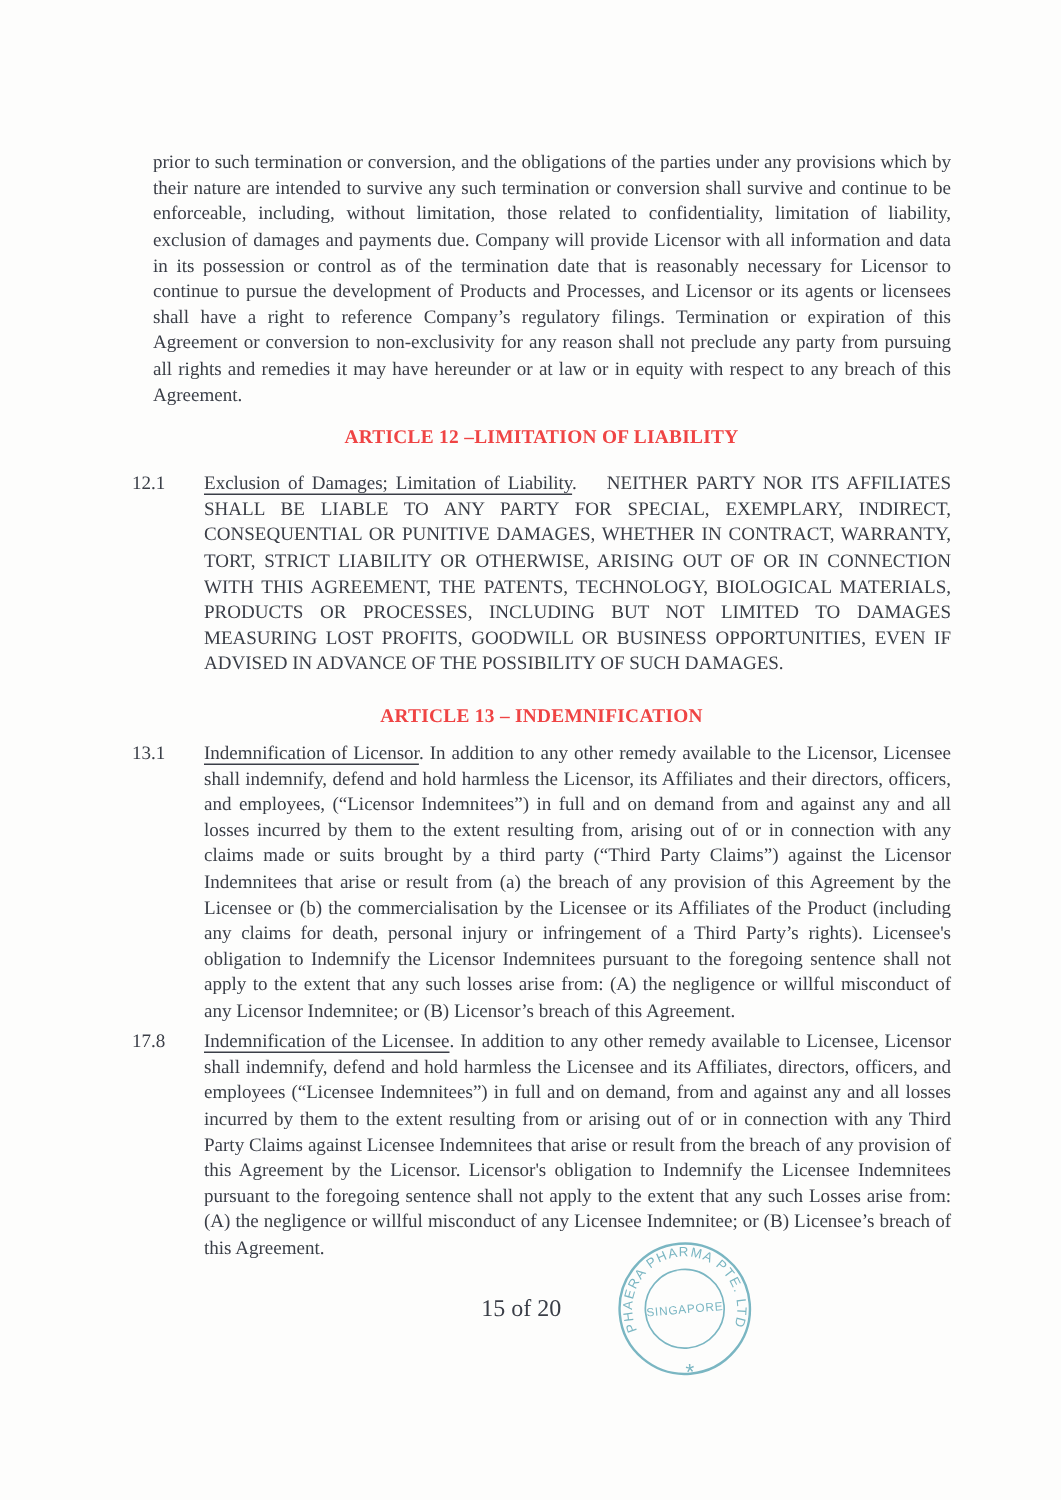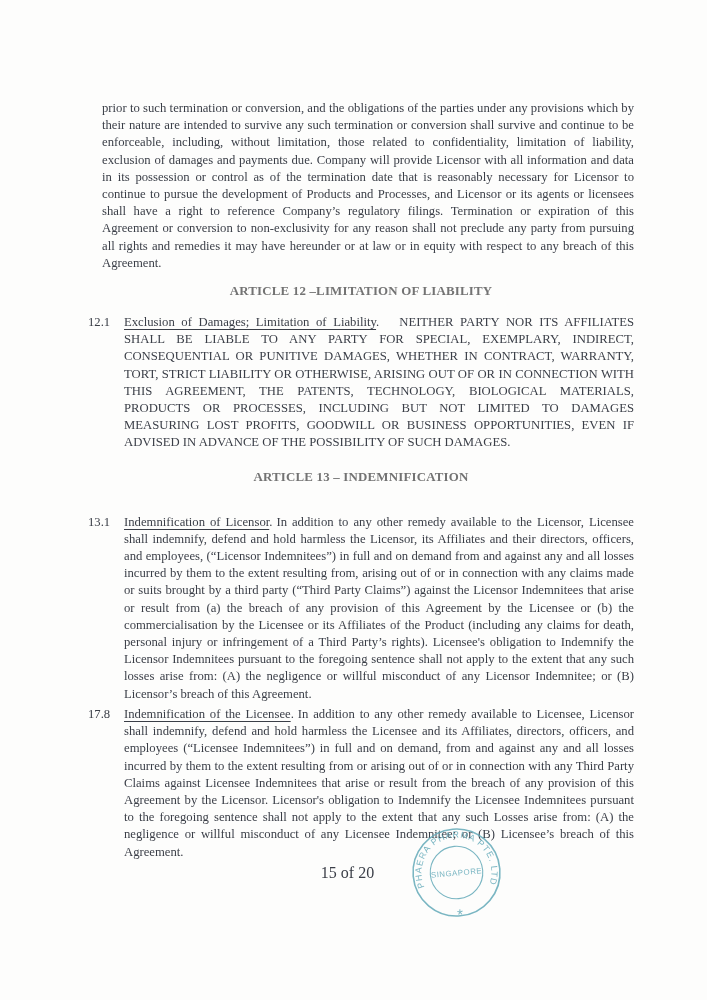--- a/index.html
+++ b/index.html
@@ -28,31 +28,32 @@
   .intro {
     margin: 0;
     text-align: justify;
   }
   .article-title {
     margin: 10px 0 0 0;
     font-weight: bold;
     font-size: 12.9px;
     line-height: 18px;
     text-align: center;
-    color: #737373;
+    color: #ef4444;
     letter-spacing: 0.2px;
     transform: translateX(-7px);
   }
   .article-title.a13 { margin-top: 16px; }
   .section {
     display: flex;
     margin-left: -14px;
+    gap: 12px;
   }
   .section.sec-12-1 { margin-top: 14px; }
-  .section.sec-13-1 { margin-top: 28px; }
+  .section.sec-13-1 { margin-top: 8px; }
   .section.sec-13-2 { margin-top: 3px; }
   .section-number {
     flex: none;
     width: 36px;
   }
   .section-body {
     flex: 1;
     text-align: justify;
   }
   .lead {

